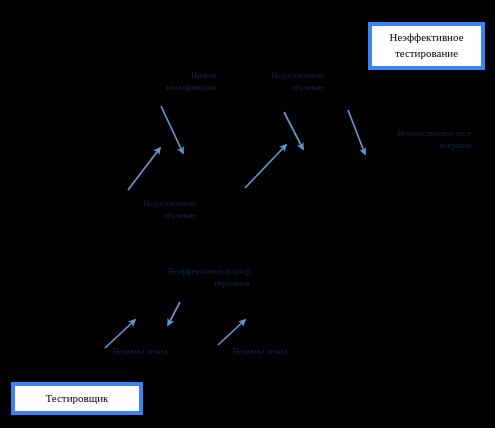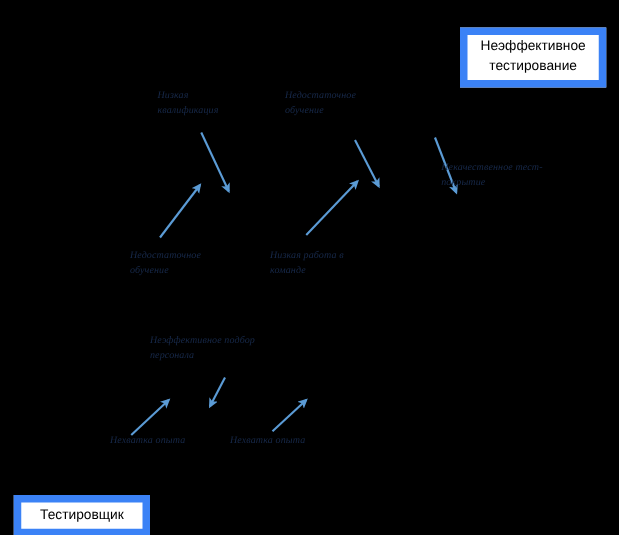--- a/index.html
+++ b/index.html
@@ -14,56 +14,55 @@
     height: 428px;
     background: #000000;
     overflow: hidden;
     font-family: "Liberation Serif", "DejaVu Serif", serif;
   }
 
   
   .box {
     position: absolute;
     background: #FFFFFF;
-    border: 6px solid #3b82f6;
+    border: 4px solid #3b82f6;
     box-sizing: border-box;
     display: flex;
     align-items: center;
     justify-content: center;
     text-align: center;
     color: #000000;
-    font-family: Liberation Sans, sans-serif;
+    font-family: Liberation Serif, serif;
     font-size: 11px;
     line-height: 1.45;
     padding: 4px 6px;
   }
   #box-effect {
     left: 368px;
     top: 22px;
     width: 117px;
     height: 48px;
   }
   #box-actor {
     left: 11px;
-    top: 396px;
-    width: 109px;
+    top: 382px;
+    width: 132px;
     height: 33px;
   }
 
   
   .cause {
     position: absolute;
     color: #17294a;
     font-family: "Liberation Serif", "DejaVu Serif", serif;
     font-size: 8px;
     line-height: 1.5;
-    text-align: left;
+    text-align: right;
     white-space: pre-line;
     letter-spacing: 0.1px;
-    font-style: italic;
   }
 
   
   #arrows {
     position: absolute;
     left: 0;
     top: 0;
     width: 495px;
     height: 428px;
     pointer-events: none;
@@ -100,22 +99,20 @@
   <div class="cause" style="left:228px; top:70px; width:96px;">Недостаточное
 обучение</div>
 
 
   <div class="cause" style="left:353px; top:128px; width:120px;">Некачественное тест-
 покрытие</div>
 
   <div class="cause" style="left:104px; top:198px; width:92px;">Недостаточное
 обучение</div>
 
-  <div class="cause" style="left:216px; top:198px; width:100px;">Низкая работа в
-команде</div>
 
   <div class="cause" style="left:120px; top:266px; width:130px;">Неэффективное подбор
 персонала</div>
 
 
   <div class="cause" style="left:88px; top:346px; width:80px;">Нехватка опыта</div>
 
   <div class="cause" style="left:184px; top:346px; width:104px;">Нехватка опыта</div>
 
   <div class="box" id="box-effect">Неэффективное

